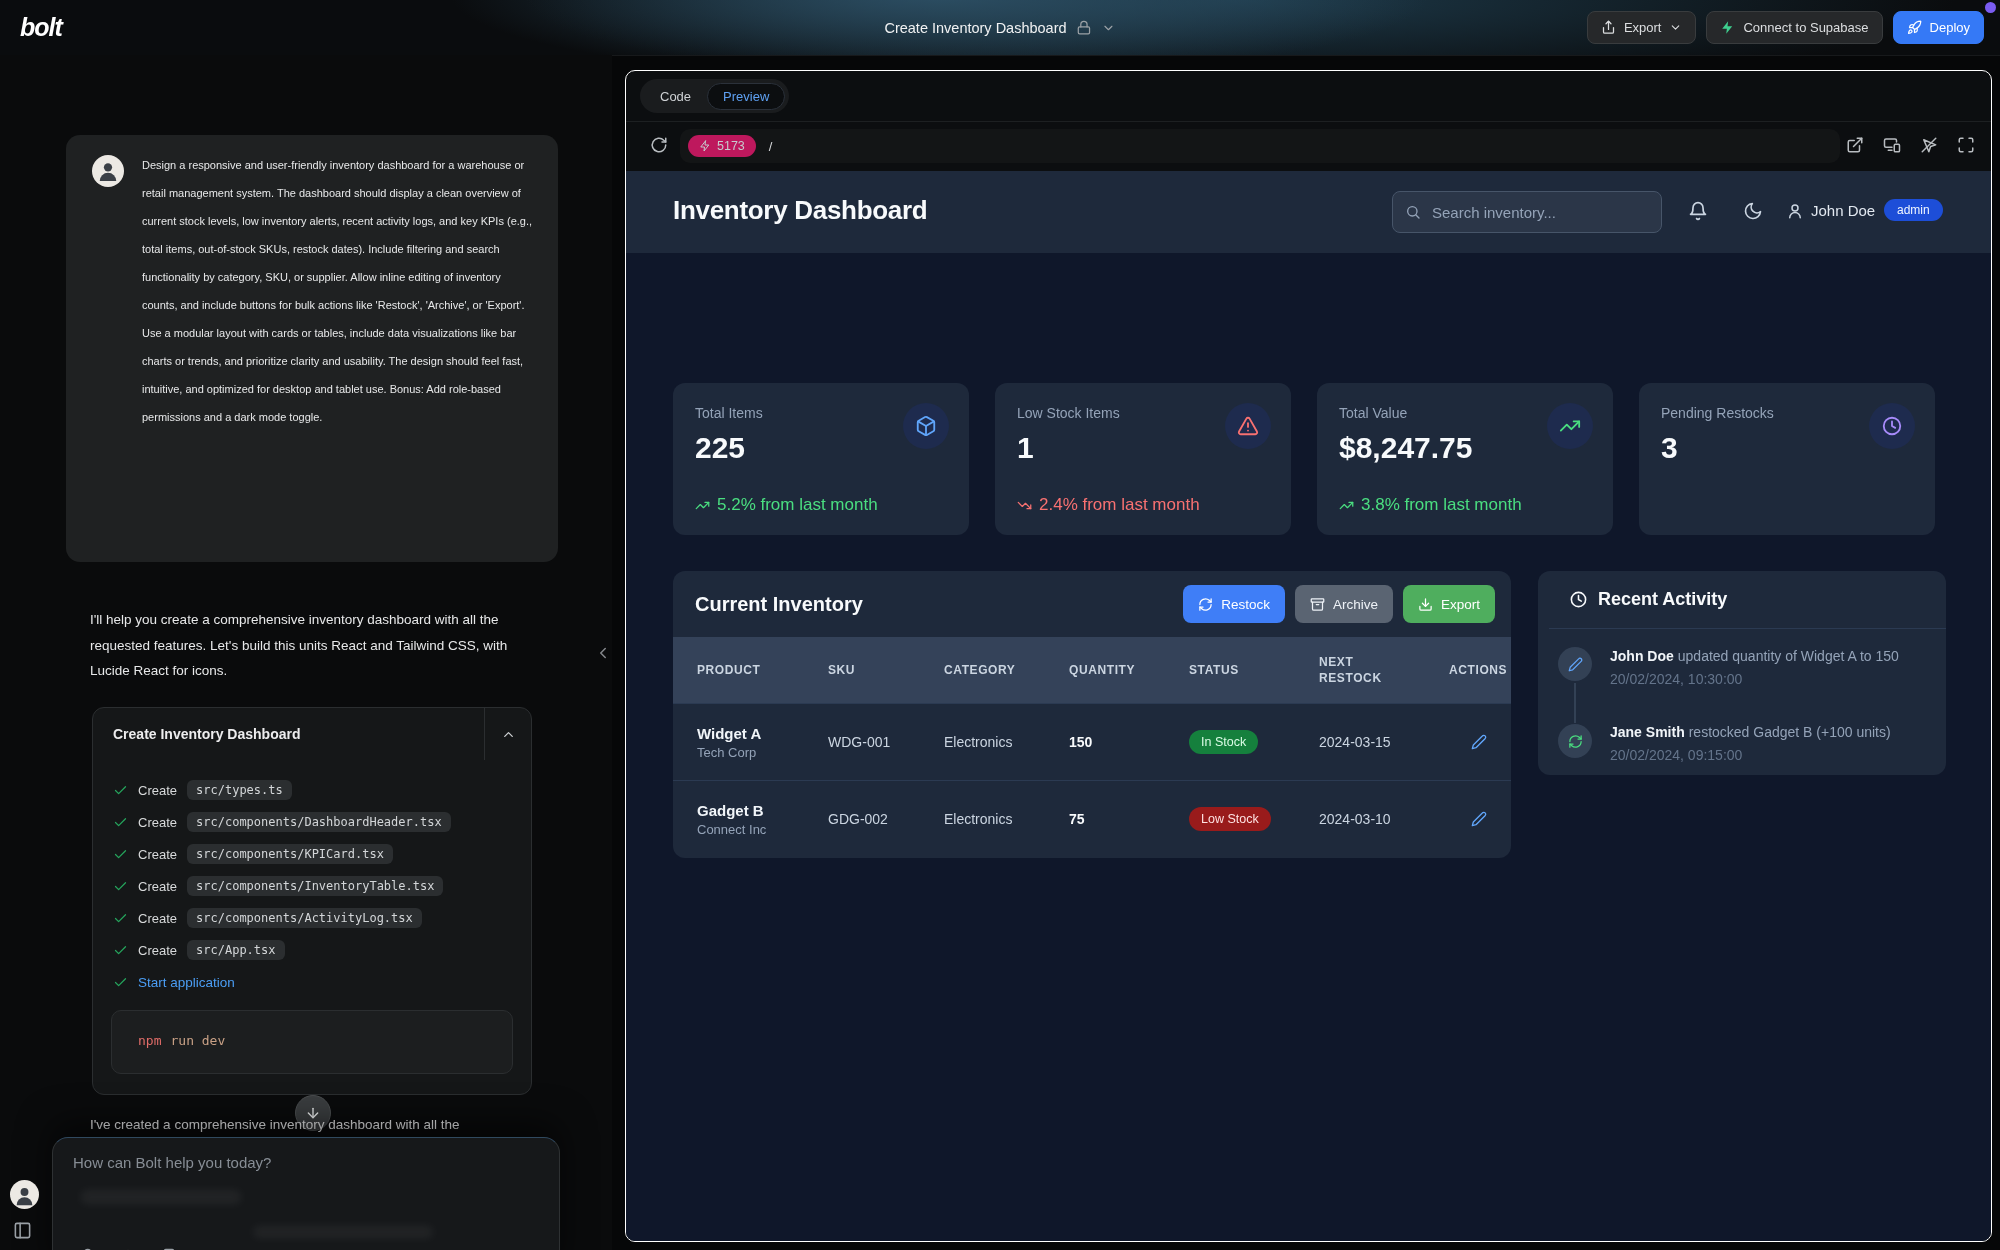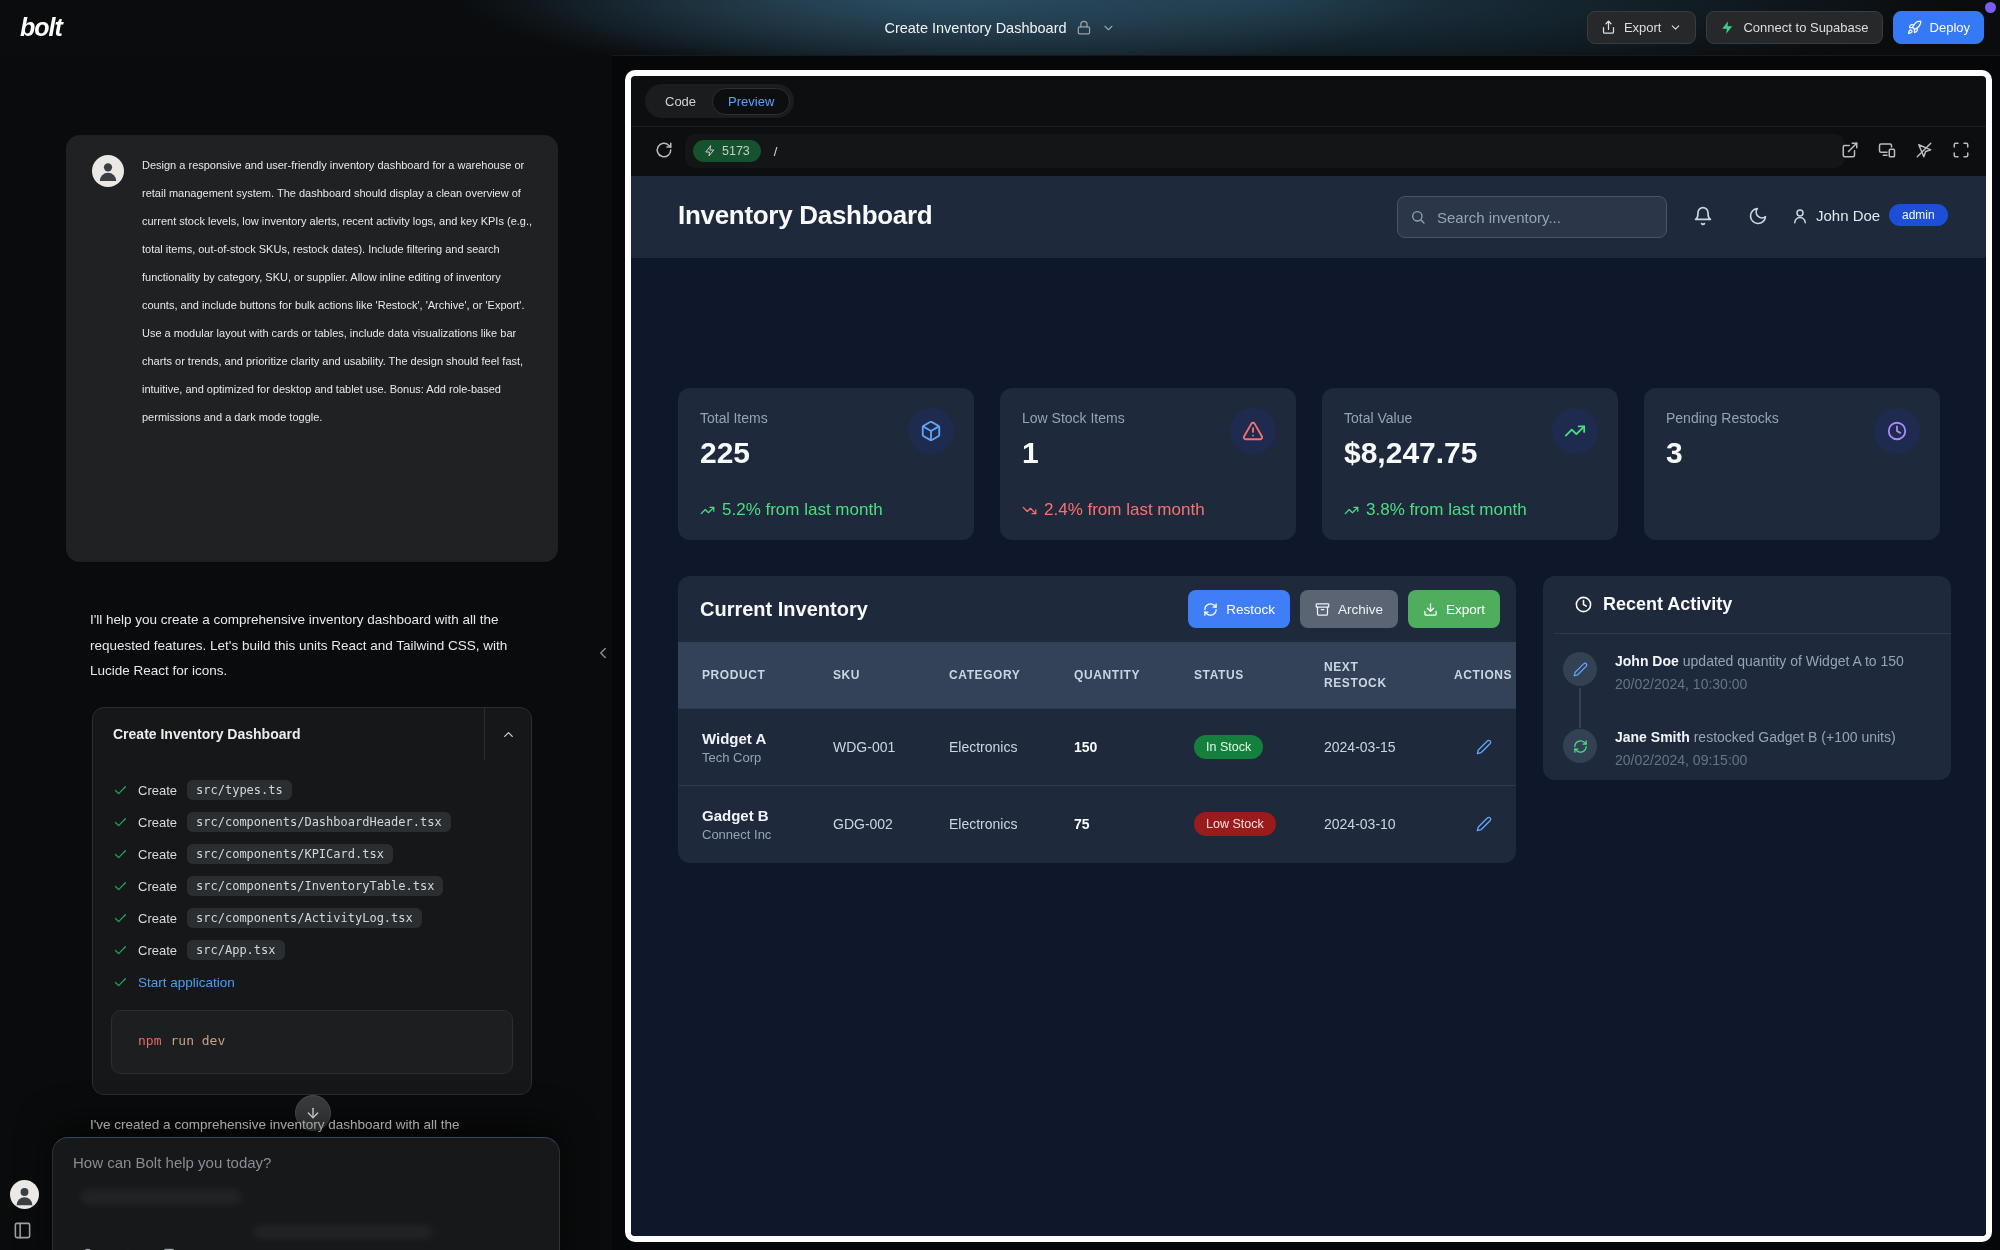--- a/index.html
+++ b/index.html
@@ -61,29 +61,29 @@
   .chat-input textarea{position:absolute;left:18px;top:14px;width:460px;height:60px;background:transparent;border:none;outline:none;resize:none;color:#e7e8e9;font-size:15px;font-family:inherit;}
   .chat-input textarea::placeholder{color:#878d95;}
   .ghost{position:absolute;background:rgba(255,255,255,0.055);border-radius:6px;filter:blur(4px);}
   .ci-icons{position:absolute;left:22px;bottom:16px;display:flex;gap:26px;color:#9aa0a6;}
   .ci-icons .dim{color:#6c7076;}
   .rail-avatar{position:absolute;left:10px;top:1180px;width:29px;height:29px;border-radius:50%;background:#ece9e4;overflow:hidden;}
   .rail-panel{position:absolute;left:13px;top:1221px;color:#9aa0a6;cursor:pointer;}
   .collapse-handle{position:absolute;left:594px;top:644px;color:#85888c;cursor:pointer;}
 
   
-  .workbench{position:absolute;left:625px;top:70px;width:1367px;height:1172px;background:#0c0e10;border:6px solid #ffffff;border-radius:10px;box-sizing:border-box;overflow:hidden;}
+  .workbench{position:absolute;left:625px;top:70px;width:1367px;height:1172px;background:#0c0e10;border:1px solid #ffffff;border-radius:10px;box-sizing:border-box;overflow:hidden;}
   .wb-tabs{position:absolute;left:0;top:0;width:100%;height:50px;border-bottom:1px solid #1d2022;}
   .seg{position:absolute;left:14px;top:8px;height:34px;background:#1a1c1e;border-radius:17px;display:flex;align-items:center;padding:0 4px;box-sizing:border-box;}
   .seg-item{padding:6px 16px;font-size:13px;color:#cfd2d5;border-radius:15px;cursor:pointer;}
   .seg-item.active{background:#0c0e10;border:1px solid #2b313a;color:#5ea0f2;padding:5px 15px;}
   .wb-url{position:absolute;left:0;top:50px;width:100%;height:50px;}
   .reload{position:absolute;left:24px;top:15px;color:#b9bdc1;cursor:pointer;}
   .url-field{position:absolute;left:54px;top:8px;width:1160px;height:34px;background:#131516;border-radius:10px;display:flex;align-items:center;padding:0 8px;box-sizing:border-box;}
-  .port-pill{display:flex;align-items:center;gap:6px;background:#14532d;border-radius:14px;padding:4px 11px;color:#c7cbce;font-size:12.5px;cursor:pointer;}
+  .port-pill{display:flex;align-items:center;gap:6px;background:#be185d;border-radius:14px;padding:4px 11px;color:#c7cbce;font-size:12.5px;cursor:pointer;}
   .url-path{margin-left:13px;color:#d7d9db;font-size:13px;}
   .wb-acts{position:absolute;right:16px;top:65px;display:flex;gap:19px;color:#b9bdc1;}
   .wb-acts .it{cursor:pointer;}
 
   
   .preview{position:absolute;left:0;top:100px;width:1365px;height:1070px;background:#0f172a;}
   .app-header{position:absolute;left:0;top:0;width:100%;height:82px;background:#1e293b;}
   .app-title{position:absolute;left:47px;top:24px;color:#f8fafc;font-size:26px;font-weight:700;letter-spacing:-0.3px;}
   .search-box{position:absolute;left:766px;top:20px;width:270px;height:42px;background:#2b3648;border:1px solid #475569;border-radius:8px;box-sizing:border-box;display:flex;align-items:center;padding:0 12px;gap:9px;color:#94a3b8;}
   .search-box input{background:transparent;border:none;outline:none;color:#cbd5e1;font-size:15px;width:200px;font-family:inherit;}

